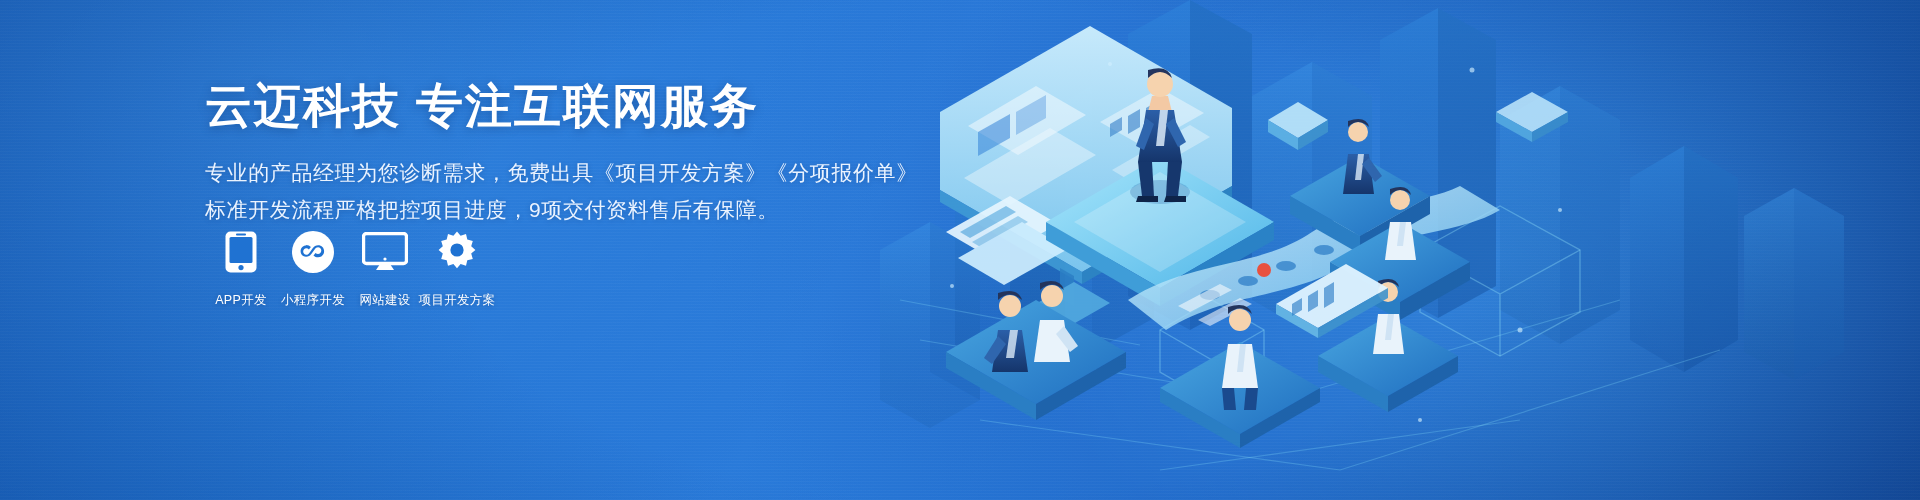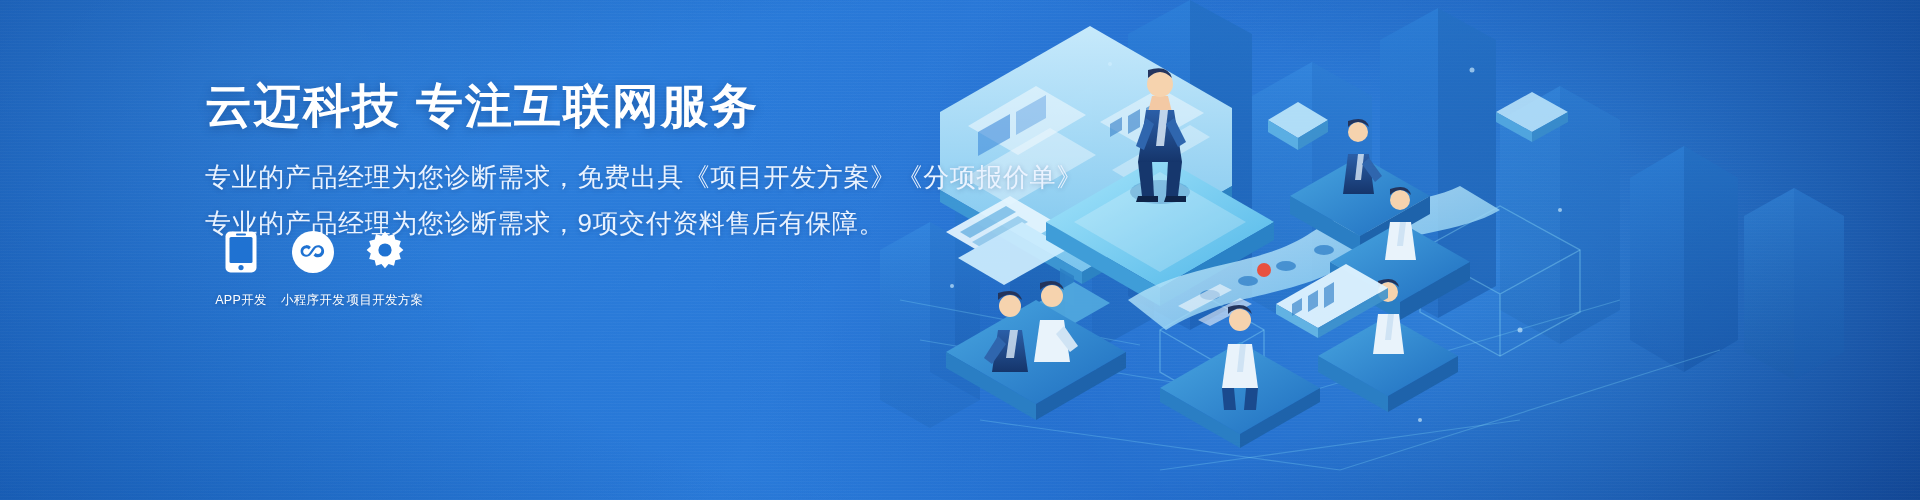--- a/index.html
+++ b/index.html
@@ -37,21 +37,21 @@
   }
   .title {
     font-size:47px; font-weight:bold; color:#ffffff;
     letter-spacing:2px; line-height:1.18;
     text-shadow:0 2px 10px rgba(6,40,96,0.35);
     white-space:nowrap;
     margin-top:12px;
   }
   .subtitle {
     margin-top:22px;
-    font-size:26px; color:#eaf3ff; line-height:1.75;
+    font-size:21px; color:#eaf3ff; line-height:1.75;
     letter-spacing:0.6px; white-space:nowrap;
     text-shadow:0 1px 5px rgba(6,40,96,0.28);
   }
   .subtitle-line { display:block; }
 
   
   .services {
     position:absolute; left:205px; top:228px; z-index:6;
     display:flex; align-items:center;
   }
@@ -318,21 +318,21 @@
     </svg>
   </div>
 
   <div class="texture"></div>
   <div class="vignette"></div>
 
   <div class="copy">
     <h1 class="title">云迈科技 专注互联网服务</h1>
     <div class="subtitle">
       <span class="subtitle-line">专业的产品经理为您诊断需求，免费出具《项目开发方案》《分项报价单》</span>
-      <span class="subtitle-line">专业的产品经理为您诊断需求，9项交付资料售后有保障。</span>
+      <span class="subtitle-line">标准开发流程严格把控项目进度，9项交付资料售后有保障。</span>
     </div>
   </div>
 
   <div class="services">
 
     <div class="svc">
       <span class="svc-ico">
         <svg width="34" height="44" viewBox="0 0 34 44" xmlns="http://www.w3.org/2000/svg">
           <rect x="1.5" y="1.5" width="31" height="41" rx="5" fill="#ffffff"></rect>
           <rect x="5.5" y="7" width="23" height="26" rx="1.5" fill="#1f72d2"></rect>
@@ -347,20 +347,30 @@
       <span class="svc-ico">
         <svg width="44" height="44" viewBox="0 0 44 44" xmlns="http://www.w3.org/2000/svg">
           <circle cx="22" cy="22" r="21" fill="#ffffff"></circle>
           <path d="M15.2 15.6c-3.4 0-5.6 2.6-5.6 5.6 0 3.2 2.4 5.6 5.5 5.6 2.4 0 4.1-1.3 5.4-3.1l3.1-4.3c1-1.4 2-2.2 3.4-2.2 1.9 0 3.3 1.5 3.3 3.4 0 1.9-1.4 3.4-3.3 3.4-1 0-1.8-.4-2.5-1.1l-2 2.5c1.2 1.2 2.8 1.9 4.6 1.9 3.4 0 6-2.6 6-6.1 0-3.4-2.5-6-5.9-6-2.4 0-4.1 1.2-5.5 3.1l-3 4.2c-1 1.4-2 2.3-3.4 2.3-1.8 0-3.1-1.4-3.1-3.3 0-1.9 1.3-3.3 3.1-3.3 1 0 1.9.4 2.6 1.2l2-2.5c-1.2-1.3-2.8-2-4.7-2z" fill="#1f72d2"></path>
         </svg>
       </span>
       <span class="svc-label">小程序开发</span>
     </div>
 
 
+    <div class="svc">
+      <span class="svc-ico">
+        <svg width="46" height="40" viewBox="0 0 46 40" xmlns="http://www.w3.org/2000/svg">
+          <rect x="1.5" y="1.5" width="43" height="30" rx="3" fill="none" stroke="#ffffff" stroke-width="3.4"></rect>
+          <circle cx="23" cy="27" r="1.6" fill="#ffffff"></circle>
+          <path d="M14 38 L32 38 L28 32 L18 32 Z" fill="#ffffff"></path>
+        </svg>
+      </span>
+      <span class="svc-label">网站建设</span>
+    </div>
 
     <div class="svc">
       <span class="svc-ico">
         <svg width="44" height="44" viewBox="0 0 44 44" xmlns="http://www.w3.org/2000/svg">
           <path d="M22 1.5l3.6 4.2 5.4-1.6 1.3 5.5 5.5 1.3-1.6 5.4 4.2 3.6-4.2 3.6 1.6 5.4-5.5 1.3-1.3 5.5-5.4-1.6L22 38.3l-3.6-4.2-5.4 1.6-1.3-5.5-5.5-1.3 1.6-5.4L3.6 19.9l4.2-3.6-1.6-5.4 5.5-1.3 1.3-5.5 5.4 1.6z" fill="#ffffff"></path>
           <circle cx="22" cy="20" r="6.6" fill="#1f72d2"></circle>
         </svg>
       </span>
       <span class="svc-label">项目开发方案</span>
     </div>

